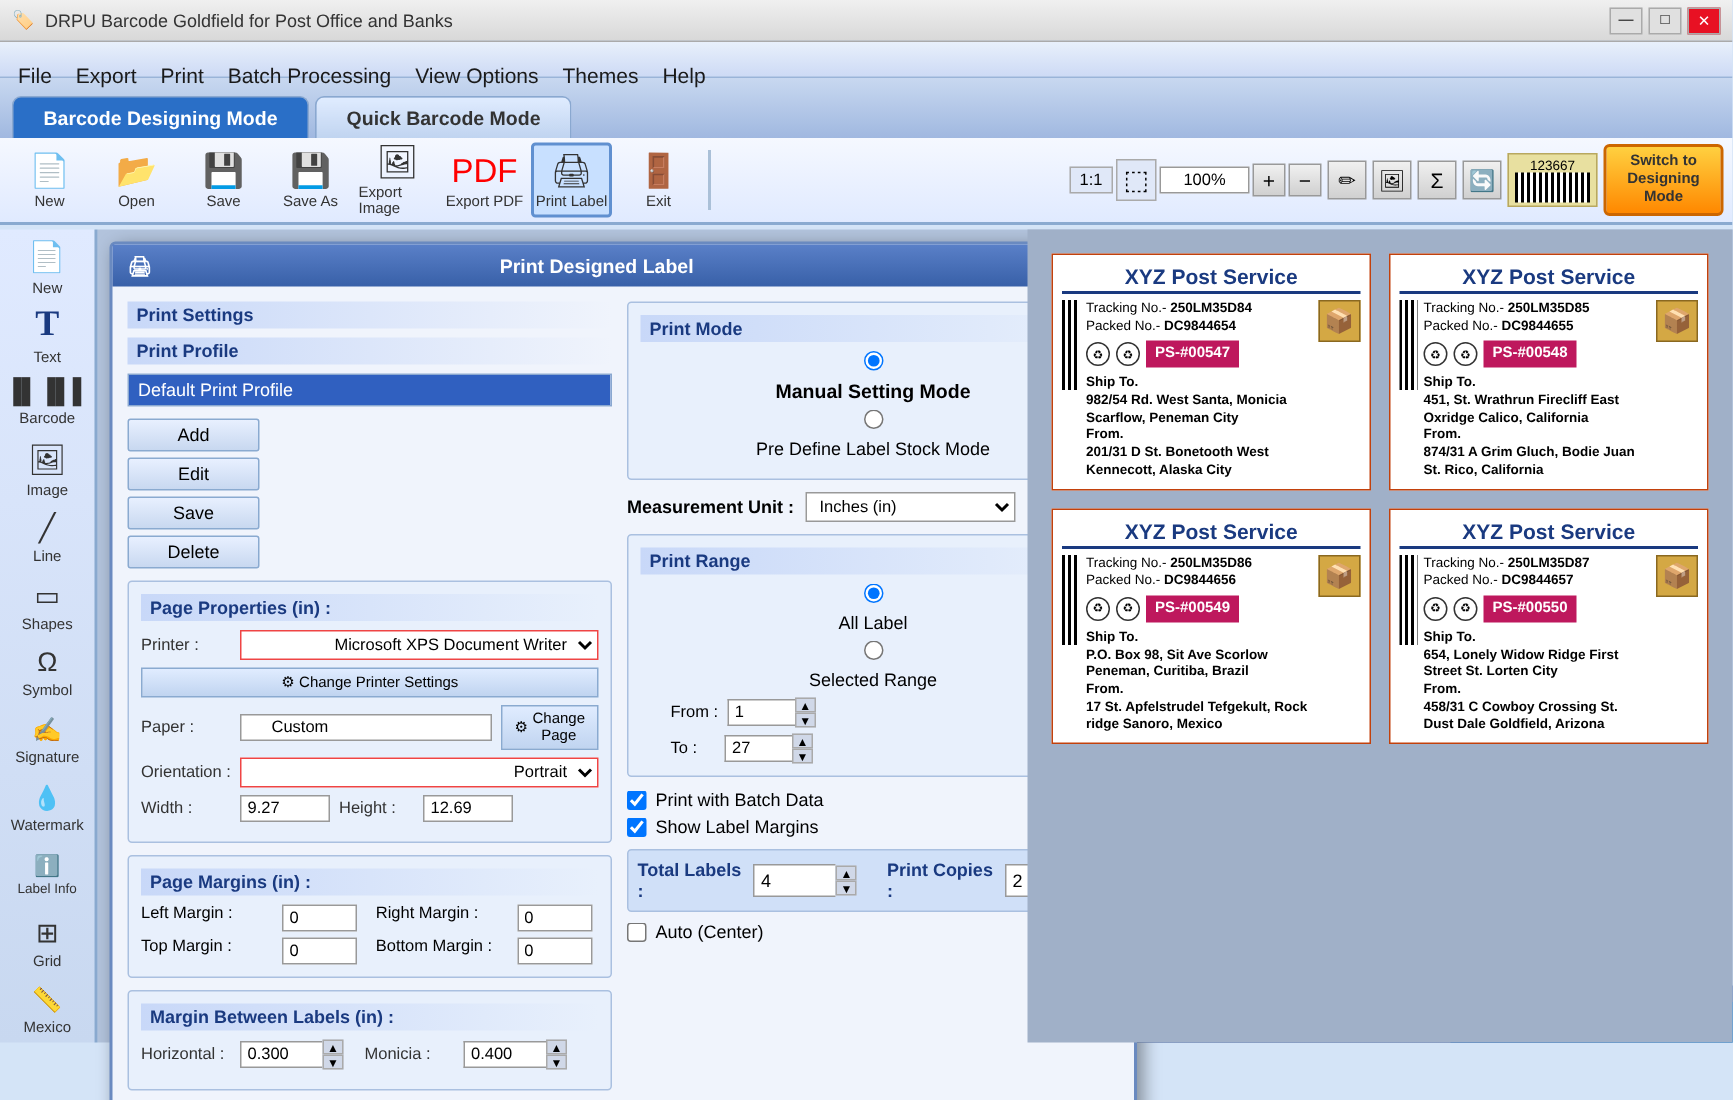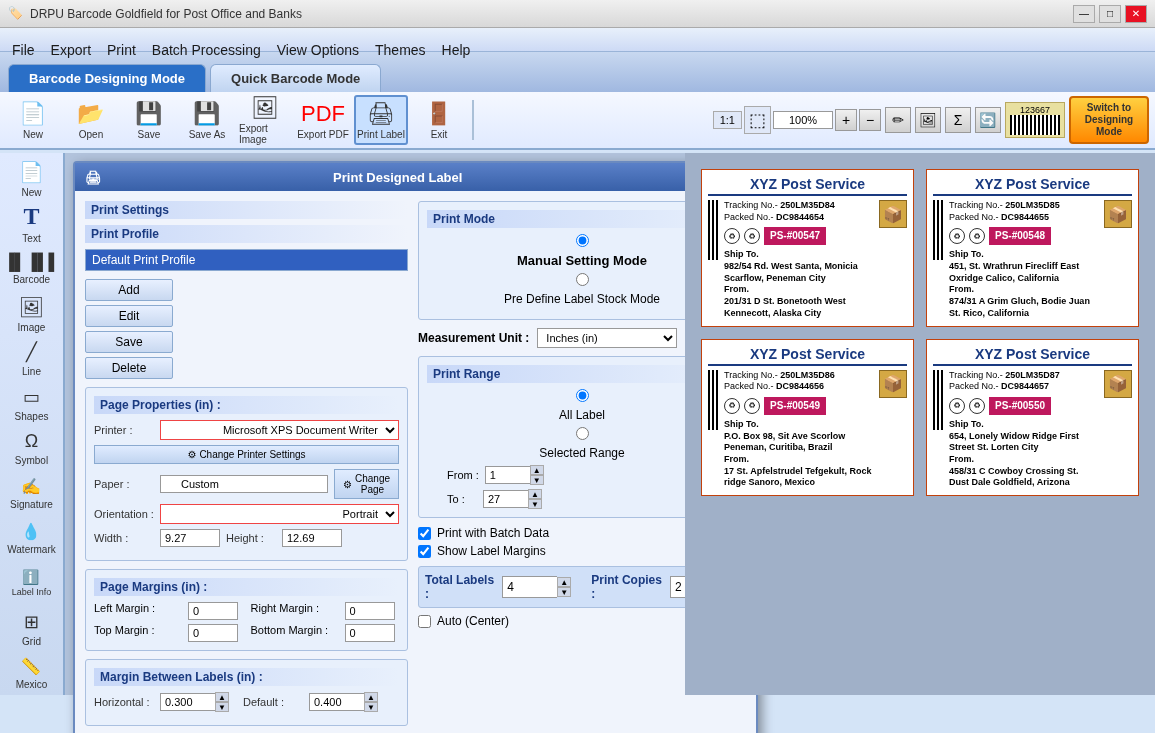--- a/index.html
+++ b/index.html
@@ -657,21 +657,21 @@
               <div class="section-title">Margin Between Labels (in) :</div>
               <div class="prop-row">
                 <span class="prop-label">Horizontal :</span>
                 <div class="spinner-input">
                   <input type="text" value="0.300" style="">
                   <div class="spinner-arrows">
                     <div class="sp-arrow">▲</div>
                     <div class="sp-arrow">▼</div>
                   </div>
                 </div>
-                <span class="prop-label" style="margin-left:8px;">Default :</span>
+                <span class="prop-label" style="margin-left:8px;">Monicia :</span>
                 <div class="spinner-input">
                   <input type="text" value="0.400" style="">
                   <div class="spinner-arrows">
                     <div class="sp-arrow">▲</div>
                     <div class="sp-arrow">▼</div>
                   </div>
                 </div>
               </div>
             </div>
 

